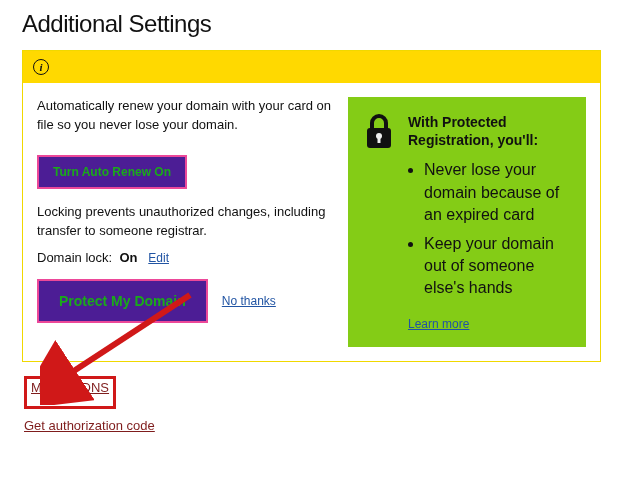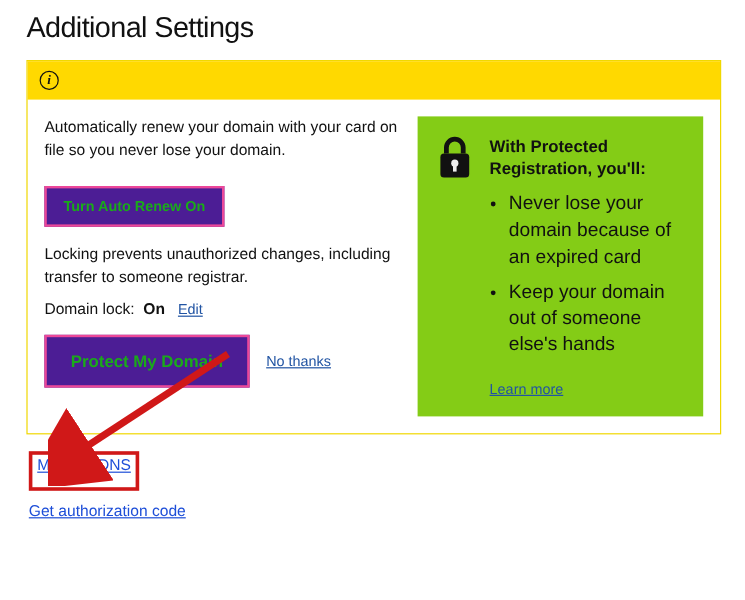--- a/index.html
+++ b/index.html
@@ -84,21 +84,21 @@
   }
   .side-content { flex: 1; }
   .side-box strong { display: block; font-size: 14px; line-height: 1.3; margin-bottom: 10px; }
   .side-box ul { list-style: disc; padding-left: 16px; font-size: 16px; line-height: 1.4; }
   .side-box ul li { margin-bottom: 6px; }
   .links-list {
     margin: 14px 0 0 4px;
   }
   .links-list a {
     display: inline-block;
-    color: #1d4ed8;
+    color: #7f1d1d;
     text-decoration: underline;
     font-size: 13px;
     margin-bottom: 10px;
     cursor: pointer;
   }
   .links-list div { line-height: 1; margin-bottom: 10px; }
   .highlight-box {
     border: 3px solid #d01818;
     padding: 2px 4px;
     display: inline-block;

